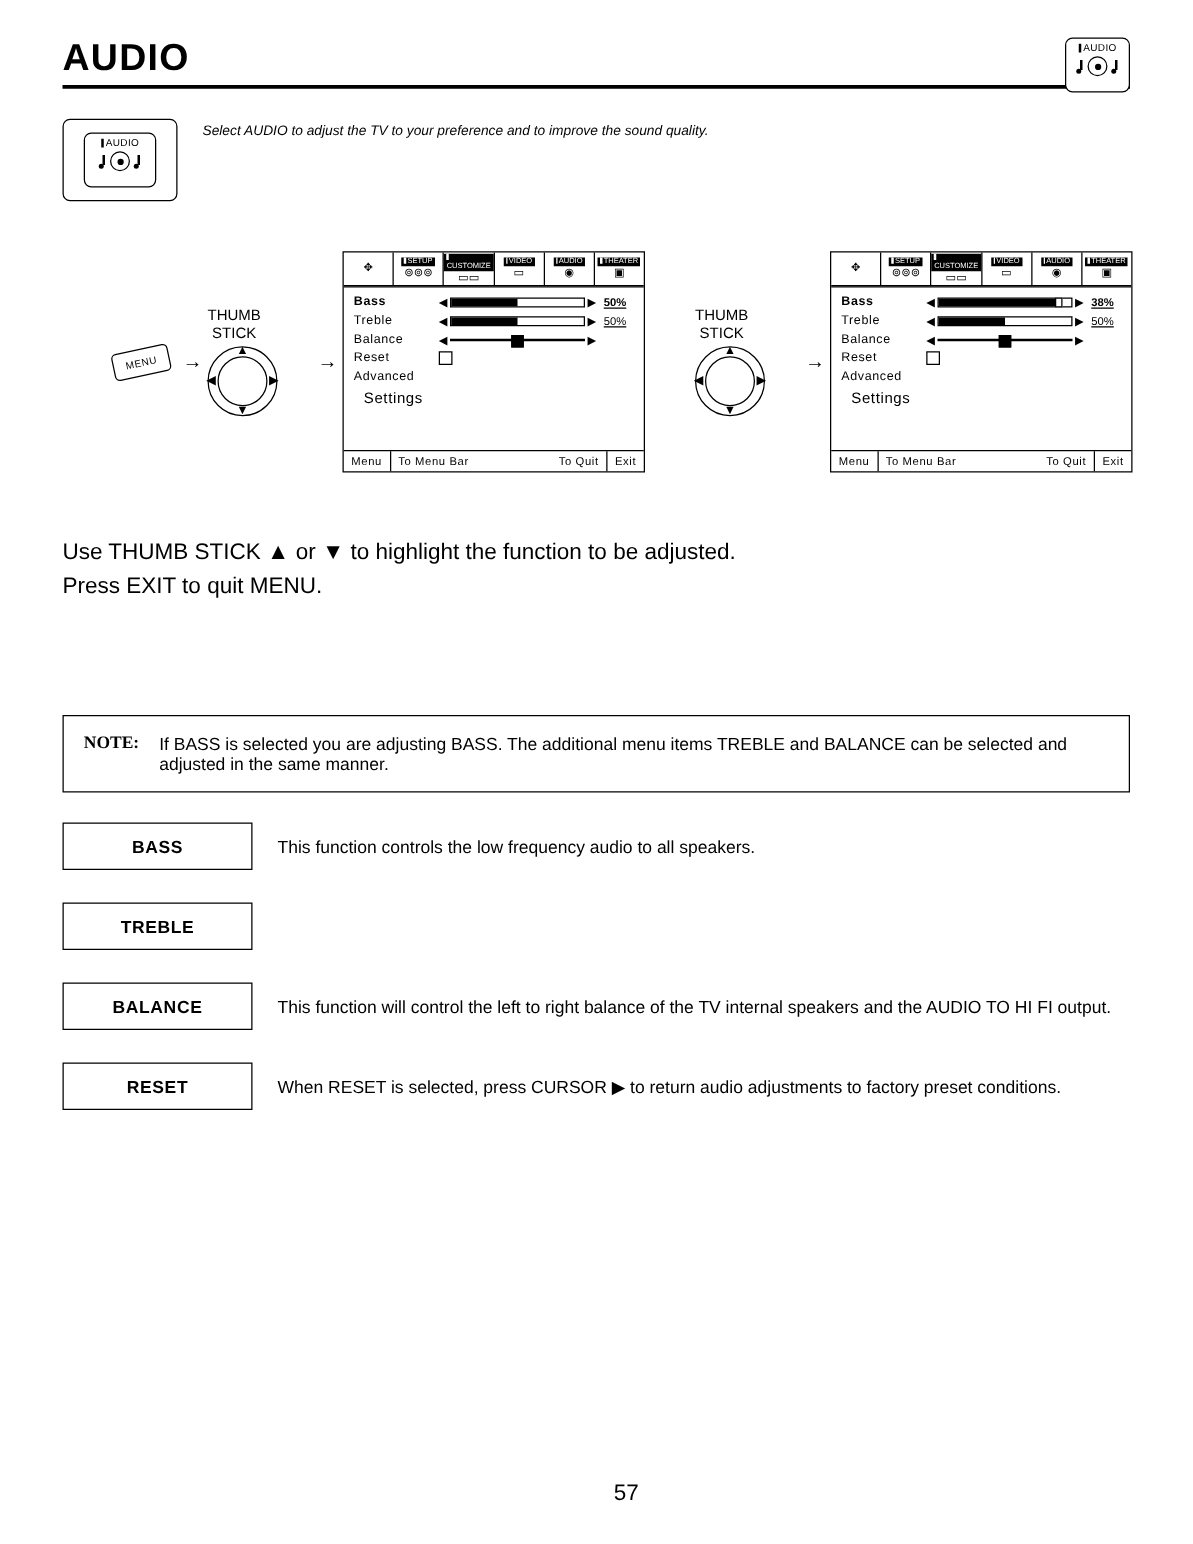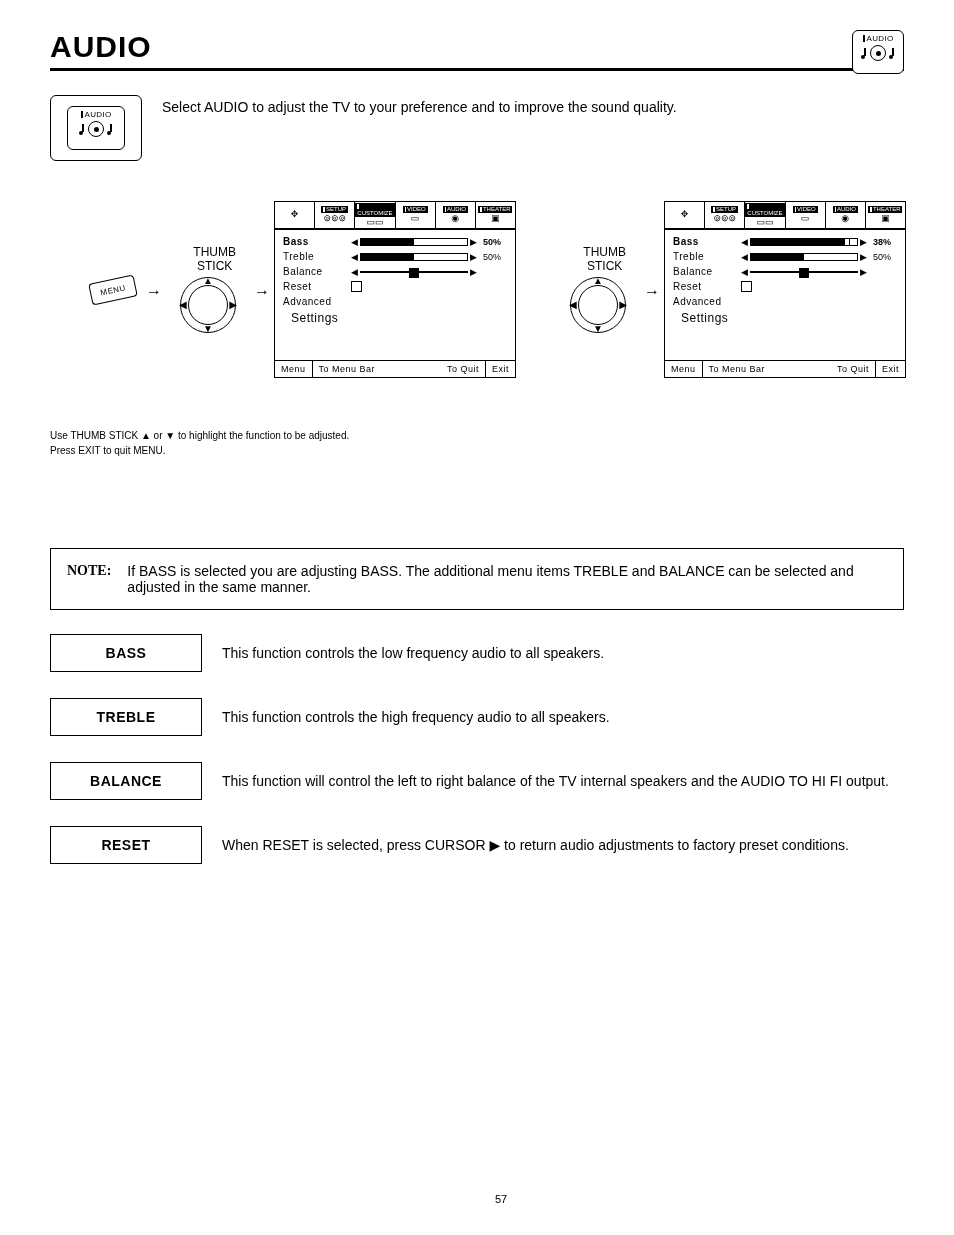--- a/index.html
+++ b/index.html
@@ -79,40 +79,40 @@
     height: 64px;
     border: 1.5px solid #000;
     border-radius: 6px;
     display: flex;
     align-items: center;
     justify-content: center;
   }
   .left-badge .inner-box{
     width:56px;height:42px;border:1px solid #000;border-radius:6px;
   }
-  .intro-text { flex: 1; font-size: 14px; padding-top: 4px;}
+  .intro-text { flex: 1; font-size: 11px; padding-top: 4px; font-style: italic;}
 
   
   .diagram-row {
     display: flex;
     gap: 40px;
     justify-content: flex-start;
     margin-left: 40px;
     margin-bottom: 50px;
   }
   .diagram-group { display:flex; align-items:center; }
   .menu-button {
     width:44px;height:20px;border:1px solid #000;border-radius:4px;
     font-size:8px;display:flex;align-items:center;justify-content:center;
     transform: rotate(-12deg);
     margin-right:6px;
     letter-spacing:0.5px;
   }
   .arrow-right-long{font-size:16px;margin:0 4px;}
-  .thumb-col{display:flex;flex-direction:column;align-items:flex-end;margin-right:14px;width:70px;}
+  .thumb-col{display:flex;flex-direction:column;align-items:flex-start;margin-right:14px;width:70px;}
   .thumb-label{font-size:12px;text-align:center;line-height:1.1;margin-bottom:4px;}
   .thumb-circle{width:54px;height:54px;border:1.5px solid #000;border-radius:50%;position:relative;}
   .thumb-circle .ring{position:absolute;top:7px;left:7px;right:7px;bottom:7px;border:1.5px solid #000;border-radius:50%;}
   .thumb-circle .tri{position:absolute;font-size:10px;color:#000;line-height:1;}
   .thumb-circle .tri.up{top:-2px;left:50%;transform:translateX(-50%);}
   .thumb-circle .tri.down{bottom:-2px;left:50%;transform:translateX(-50%);}
   .thumb-circle .tri.left{left:-2px;top:50%;transform:translateY(-50%);}
   .thumb-circle .tri.right{right:-2px;top:50%;transform:translateY(-50%);}
 
   .osd {
@@ -127,44 +127,44 @@
   .osd-tab .ticon{font-size:9px;line-height:1;height:10px;}
   .osd-tabs-hr{border-top:1px solid #000;}
   .osd-body{padding:6px 8px 10px 8px;min-height:130px;box-sizing:border-box;}
   .osd-row{display:flex;align-items:center;font-size:10px;margin-bottom:4px;gap:6px;}
   .osd-row .rl{width:62px;letter-spacing:0.5px;}
   .osd-row .rl.bold{font-weight:bold;}
   .osd-row .slider{flex:1;display:flex;align-items:center;gap:2px;font-size:9px;}
   .osd-row .bar{flex:1;height:6px;border:1px solid #000;position:relative;background:#fff;}
   .osd-row .bar .fill{position:absolute;top:0;left:0;bottom:0;background:#000;}
   .osd-row .bar .marker{position:absolute;top:-1px;bottom:-1px;width:4px;background:#fff;border:1px solid #000;}
-  .osd-row .val{font-size:9px;min-width:24px;}
+  .osd-row .val{font-size:9px;min-width:24px;text-decoration:underline;}
   .osd-row .val.bold{font-weight:bold;}
   .osd-row .tri-l,.osd-row .tri-r{font-size:9px;}
   .balancebar{flex:1;display:flex;align-items:center;gap:2px;}
   .balancebar .track{flex:1;height:2px;background:#000;position:relative;}
   .balancebar .dot{position:absolute;top:-3px;left:50%;transform:translateX(-50%);width:8px;height:8px;background:#000;border:1px solid #000;}
   .checkbox{width:9px;height:9px;border:1px solid #000;display:inline-block;}
   .osd-adv{font-size:12px;margin-left:8px;margin-top:2px;letter-spacing:0.5px;}
   .osd-foot{display:flex;border-top:1px solid #000;font-size:9px;}
   .osd-foot div{padding:3px 6px;letter-spacing:0.5px;}
   .osd-foot .sep{border-right:1px solid #000;}
   .osd-foot .right{margin-left:auto;}
 
-  .instructions{font-size:10px;line-height:1.5;margin-bottom:90px;}
+  .instructions{font-size:18px;line-height:1.5;margin-bottom:90px;}
   .arrow-sym{display:inline;}
 
   .note-box{border:1.5px solid #000;padding:14px 16px;margin-bottom:24px;display:flex;gap:16px;font-size:14px;}
   .note-box .nl{font-weight:bold;white-space:nowrap;font-family:Liberation Serif, serif;}
 
   .func-row{display:flex;align-items:center;gap:20px;margin-bottom:26px;font-size:14px;}
   .func-label{width:150px;text-align:center;font-weight:bold;border:1.5px solid #000;padding:10px 0;letter-spacing:0.5px;}
   .func-desc{flex:1;}
 
-  .page-num{position:absolute;bottom:30px;left:0;right:0;text-align:center;font-size:11px;padding-left:48px;}
+  .page-num{position:absolute;bottom:30px;left:0;right:0;text-align:center;font-size:18px;padding-left:48px;}
 </style>
 </head>
 <body>
 
 <div class="page">
 
   <div class="top-right-badge">
     <div class="badge-inner-label">AUDIO</div>
     <div class="badge-icon-row">
       <span class="note8"></span>
@@ -399,21 +399,20 @@
     <span class="nl">NOTE:</span>
     <span>If BASS is selected you are adjusting BASS.  The additional menu items TREBLE and BALANCE can be selected and adjusted in the same manner.</span>
   </div>
 
   <div class="func-row">
     <div class="func-label">BASS</div>
     <div class="func-desc">This function controls the low frequency audio to all speakers.</div>
   </div>
   <div class="func-row">
     <div class="func-label">TREBLE</div>
-    <div class="func-desc">This function controls the high frequency audio to all speakers.</div>
   </div>
   <div class="func-row">
     <div class="func-label">BALANCE</div>
     <div class="func-desc">This function will control the left to right balance of the TV internal speakers and the AUDIO TO HI FI output.</div>
   </div>
   <div class="func-row" style="margin-top:20px">
     <div class="func-label">RESET</div>
     <div class="func-desc">
       <span>When RESET is selected, press CURSOR </span><span>▶</span><span> to return audio adjustments to factory preset conditions.</span>
     </div>

